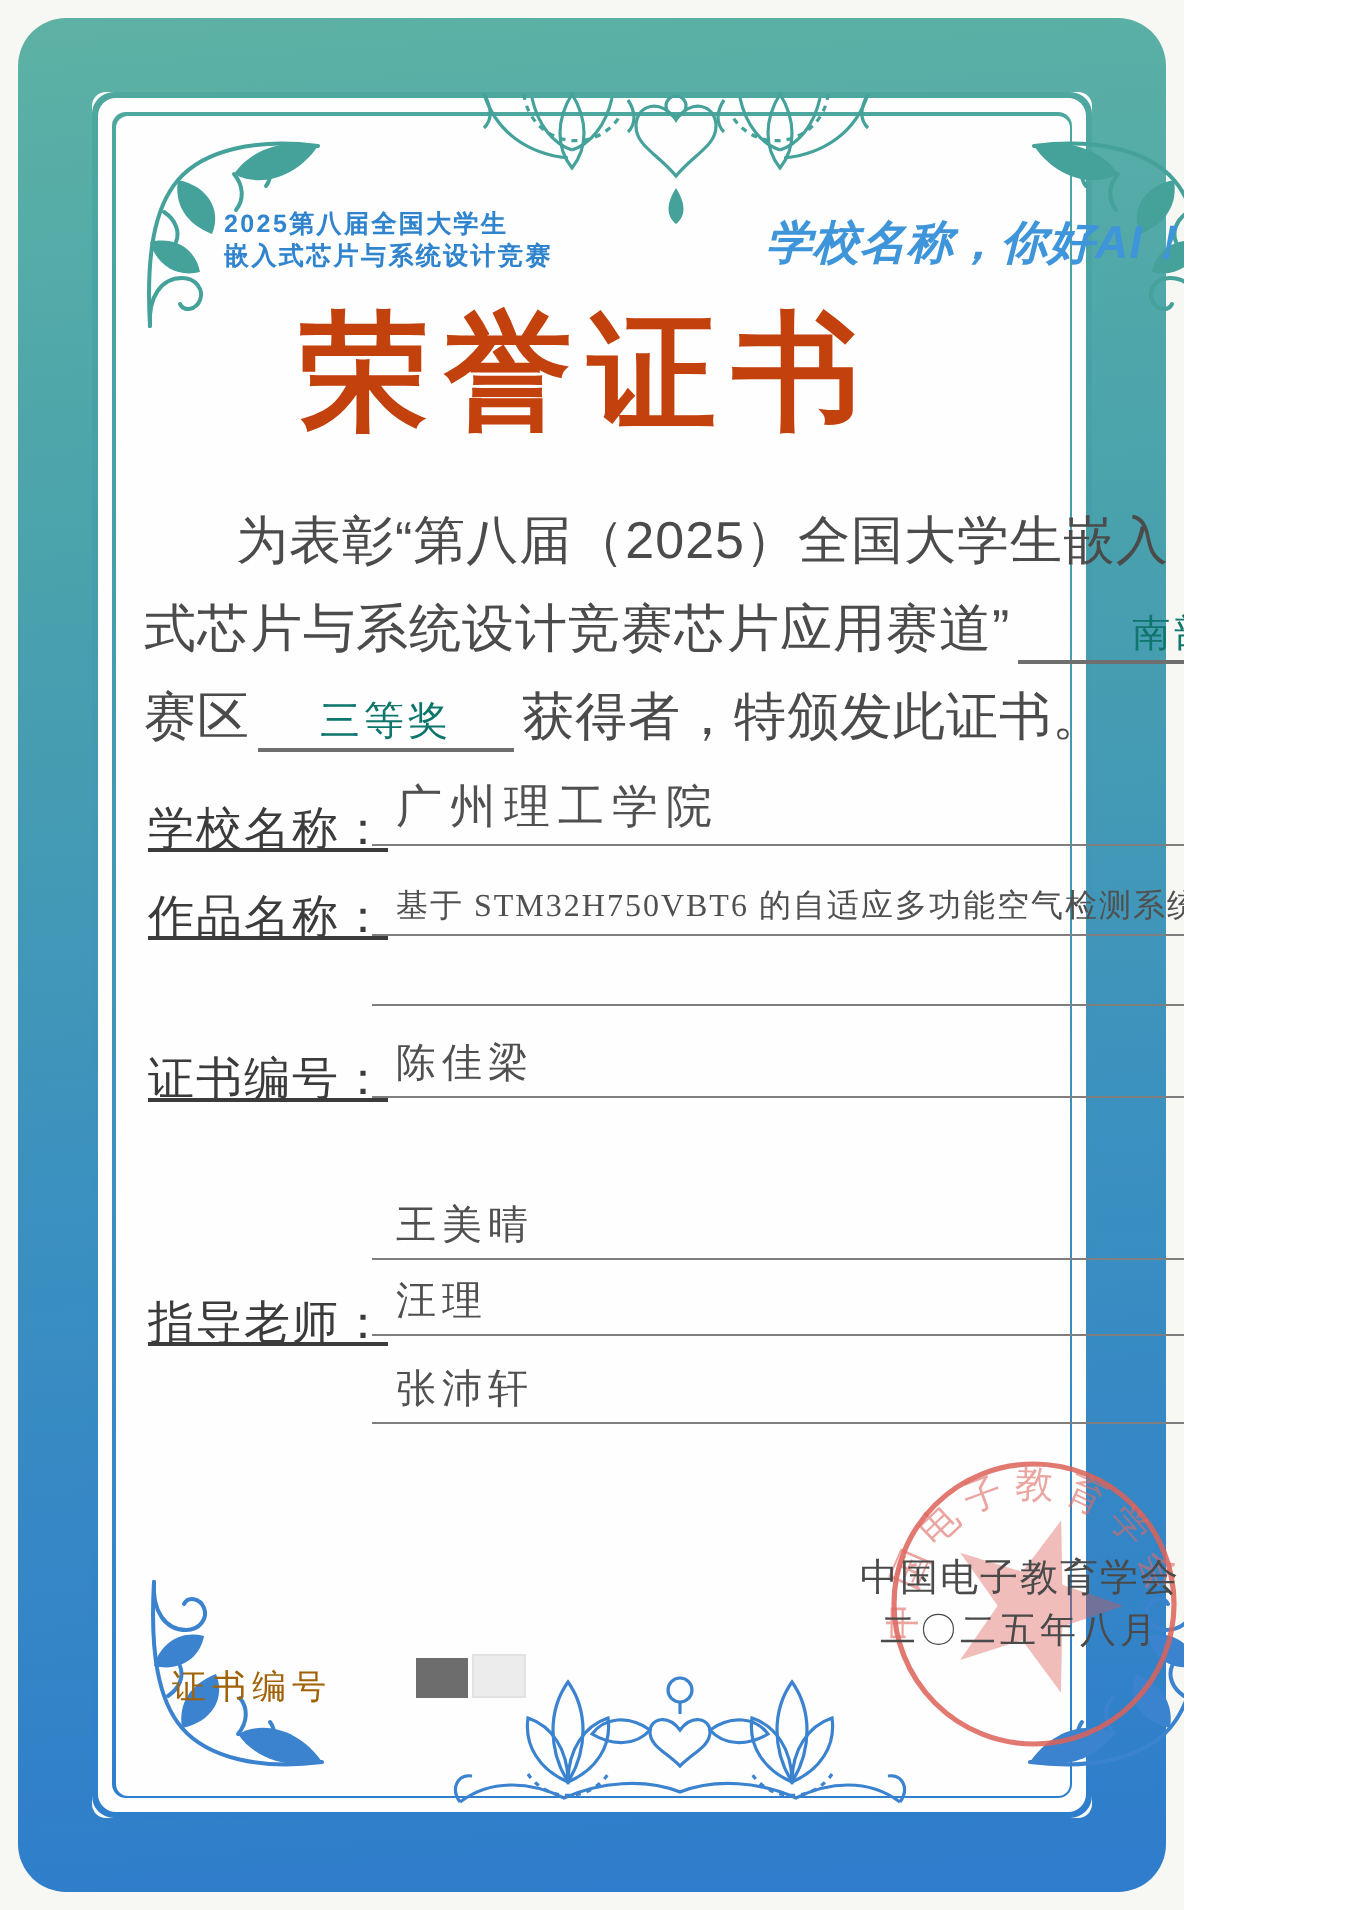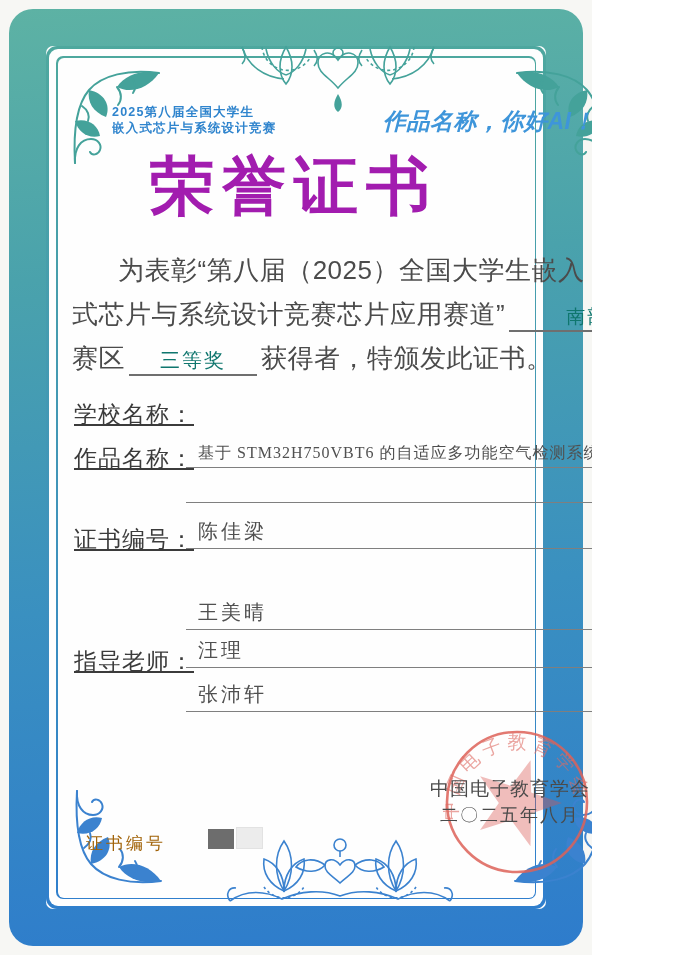--- a/index.html
+++ b/index.html
@@ -41,21 +41,21 @@
     letter-spacing:1.2px; white-space:nowrap;
   }
   .slogan {
     position:absolute; left:383px; top:106px;
     color:#3e95da; font-weight:bold; font-style:italic; font-size:23px;
     letter-spacing:0.5px; white-space:nowrap;
   }
   .title {
     position:absolute; left:0; right:4px; top:143px; text-align:center;
     font-family:"Liberation Serif", serif; font-weight:bold;
-    font-size:64px; letter-spacing:8px; color:#a21caf; white-space:nowrap;
+    font-size:64px; letter-spacing:8px; color:#c2410c; white-space:nowrap;
   }
 
   
   .body-line {
     position:absolute; color:#4b4b4b; font-size:26px; white-space:nowrap;
     letter-spacing:0.5px;
   }
   .bl1 { left:118px; top:253px; }
   .bl2 { left:72px;  top:297px; }
   .bl3 { left:72px;  top:341px; }
@@ -175,33 +175,34 @@
       <path d="M118 32 C112 24 103 26 103 33 C103 40 111 43 118 50 C125 43 133 40 133 33 C133 26 124 24 118 32 Z"></path>
       <path d="M103 32 C92 24 80 26 74 34 C84 40 96 40 103 32 Z"></path>
       <path d="M133 32 C144 24 156 26 162 34 C152 40 140 40 133 32 Z"></path>
     </g>
   </svg>
 
   <div class="logo-text">
     <div>2025第八届全国大学生</div>
     <div>嵌入式芯片与系统设计竞赛</div>
   </div>
-  <div class="slogan">作品名称，你好AI！</div>
+  <div class="slogan">学校名称，你好AI！</div>
 
   <div class="title">荣誉证书</div>
 
   <div class="body-line bl1">为表彰“第八届（2025）全国大学生嵌入</div>
   <div class="body-line bl2"><span>式芯片与系统设计竞赛芯片应用赛道”</span><span class="fill fill-region">南部</span></div>
   <div class="body-line bl3"><span>赛区</span><span class="fill fill-award">三等奖</span><span>获得者，特颁发此证书。</span></div>
 
   <div class="flabel" style="top:399px">学校名称：</div>
   <div class="flabel" style="top:443px">作品名称：</div>
   <div class="flabel" style="top:524px">证书编号：</div>
   <div class="flabel" style="top:646px">指导老师：</div>
 
+  <div class="fline v-school" style="top:389px">广州理工学院</div>
   <div class="fline v-work" style="top:434px">基于 STM32H750VBT6 的自适应多功能空气检测系统</div>
   <div class="fline v-work" style="top:469px"></div>
   <div class="fline v-name" style="top:515px">陈佳梁</div>
   <div class="fline v-name" style="top:596px">王美晴</div>
   <div class="fline v-name" style="top:634px">汪理</div>
   <div class="fline v-name" style="top:678px">张沛轩</div>
 
   <svg class="seal" width="148" height="148" viewBox="0 0 148 148">
     <circle cx="74" cy="74" r="70" fill="none" stroke="#dd6158" stroke-width="2.6" opacity="0.85"></circle>
     <g transform="rotate(18 74 74)" opacity="0.38">

